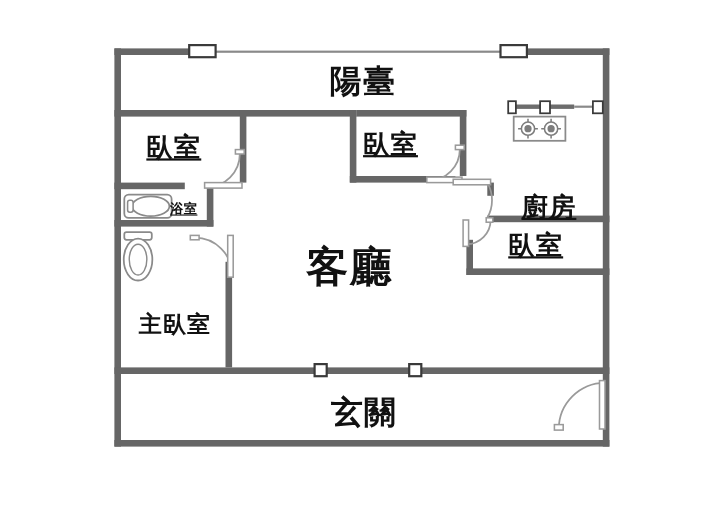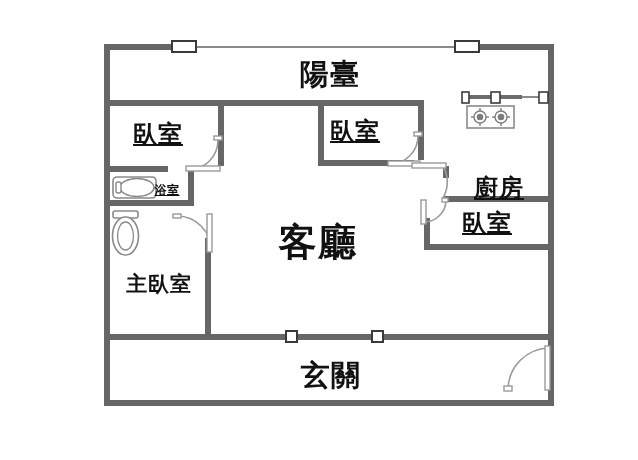--- a/index.html
+++ b/index.html
@@ -190,19 +190,19 @@
   <div class="room-label lbl-lg" style="left:158px; top:134px; transform:translate(-50%,-50%);">臥室</div>
 
   <div class="room-label lbl-lg" style="left:355px; top:131px; transform:translate(-50%,-50%);">臥室</div>
 
   <div class="room-label lbl-lg" style="left:499px; top:165px; transform:translate(-50%,-50%);margin-top:23px;">廚房</div>
 
   <div class="room-label lbl-lg" style="left:487px; top:223px; transform:translate(-50%,-50%);">臥室</div>
 
   <div class="room-label lbl-sm" style="left:167px; top:190px; transform:translate(-50%,-50%);">浴室</div>
 
-  <div class="room-label lbl-md" style="left:159px; top:284px; transform:translate(-50%,-50%);">主臥室</div>
+  <div class="room-label lbl-md" style="left:159px; top:295px; transform:translate(-50%,-50%);">主臥室</div>
 
   <div class="room-label lbl-xl" style="left:318px; top:242px; transform:translate(-50%,-50%); font-size:38px;">客廳</div>
 
   <div class="room-label lbl-xl" style="left:331px; top:375px; transform:translate(-50%,-50%);">玄關</div>
 
 </div>
 
 </body></html>

